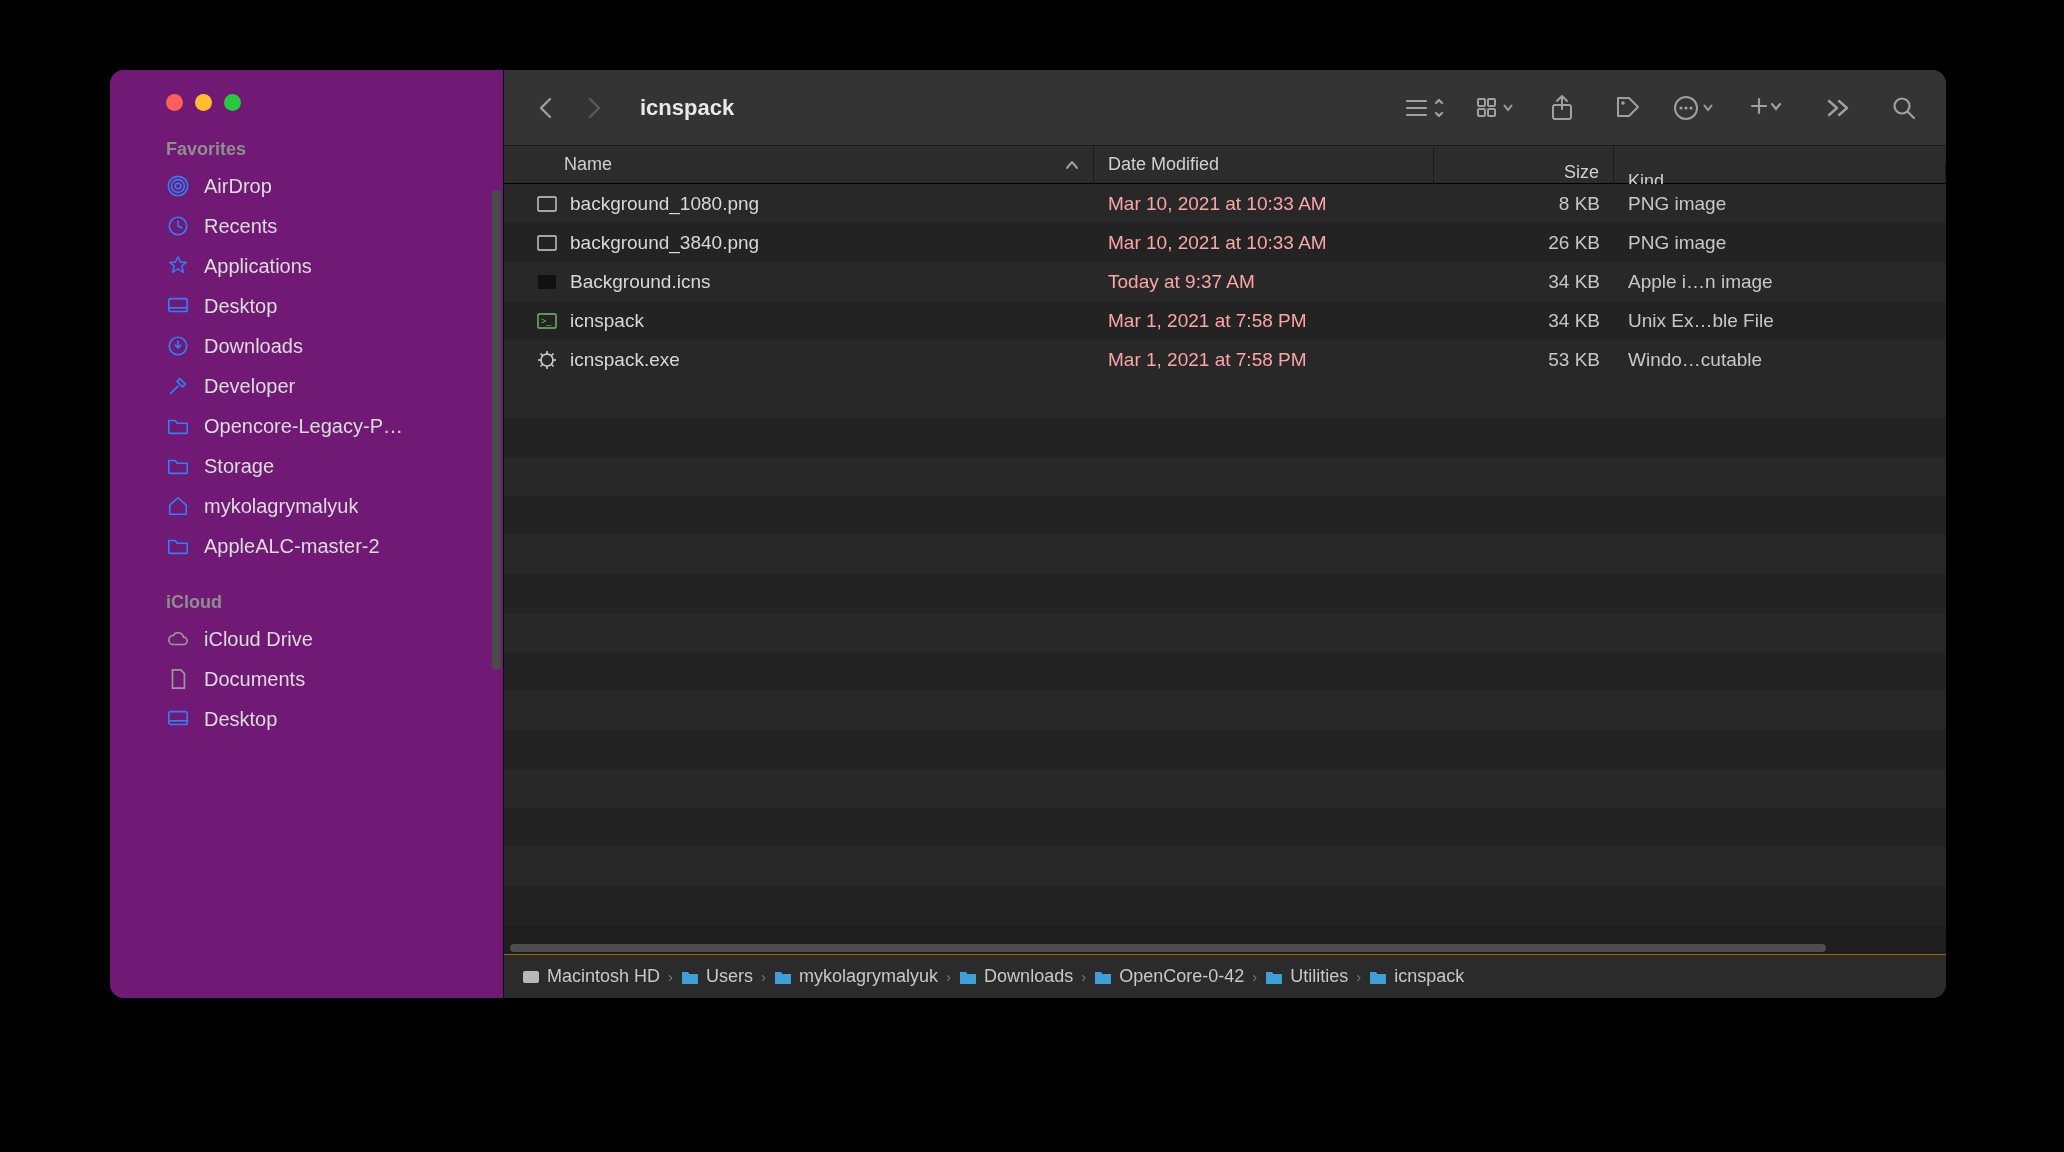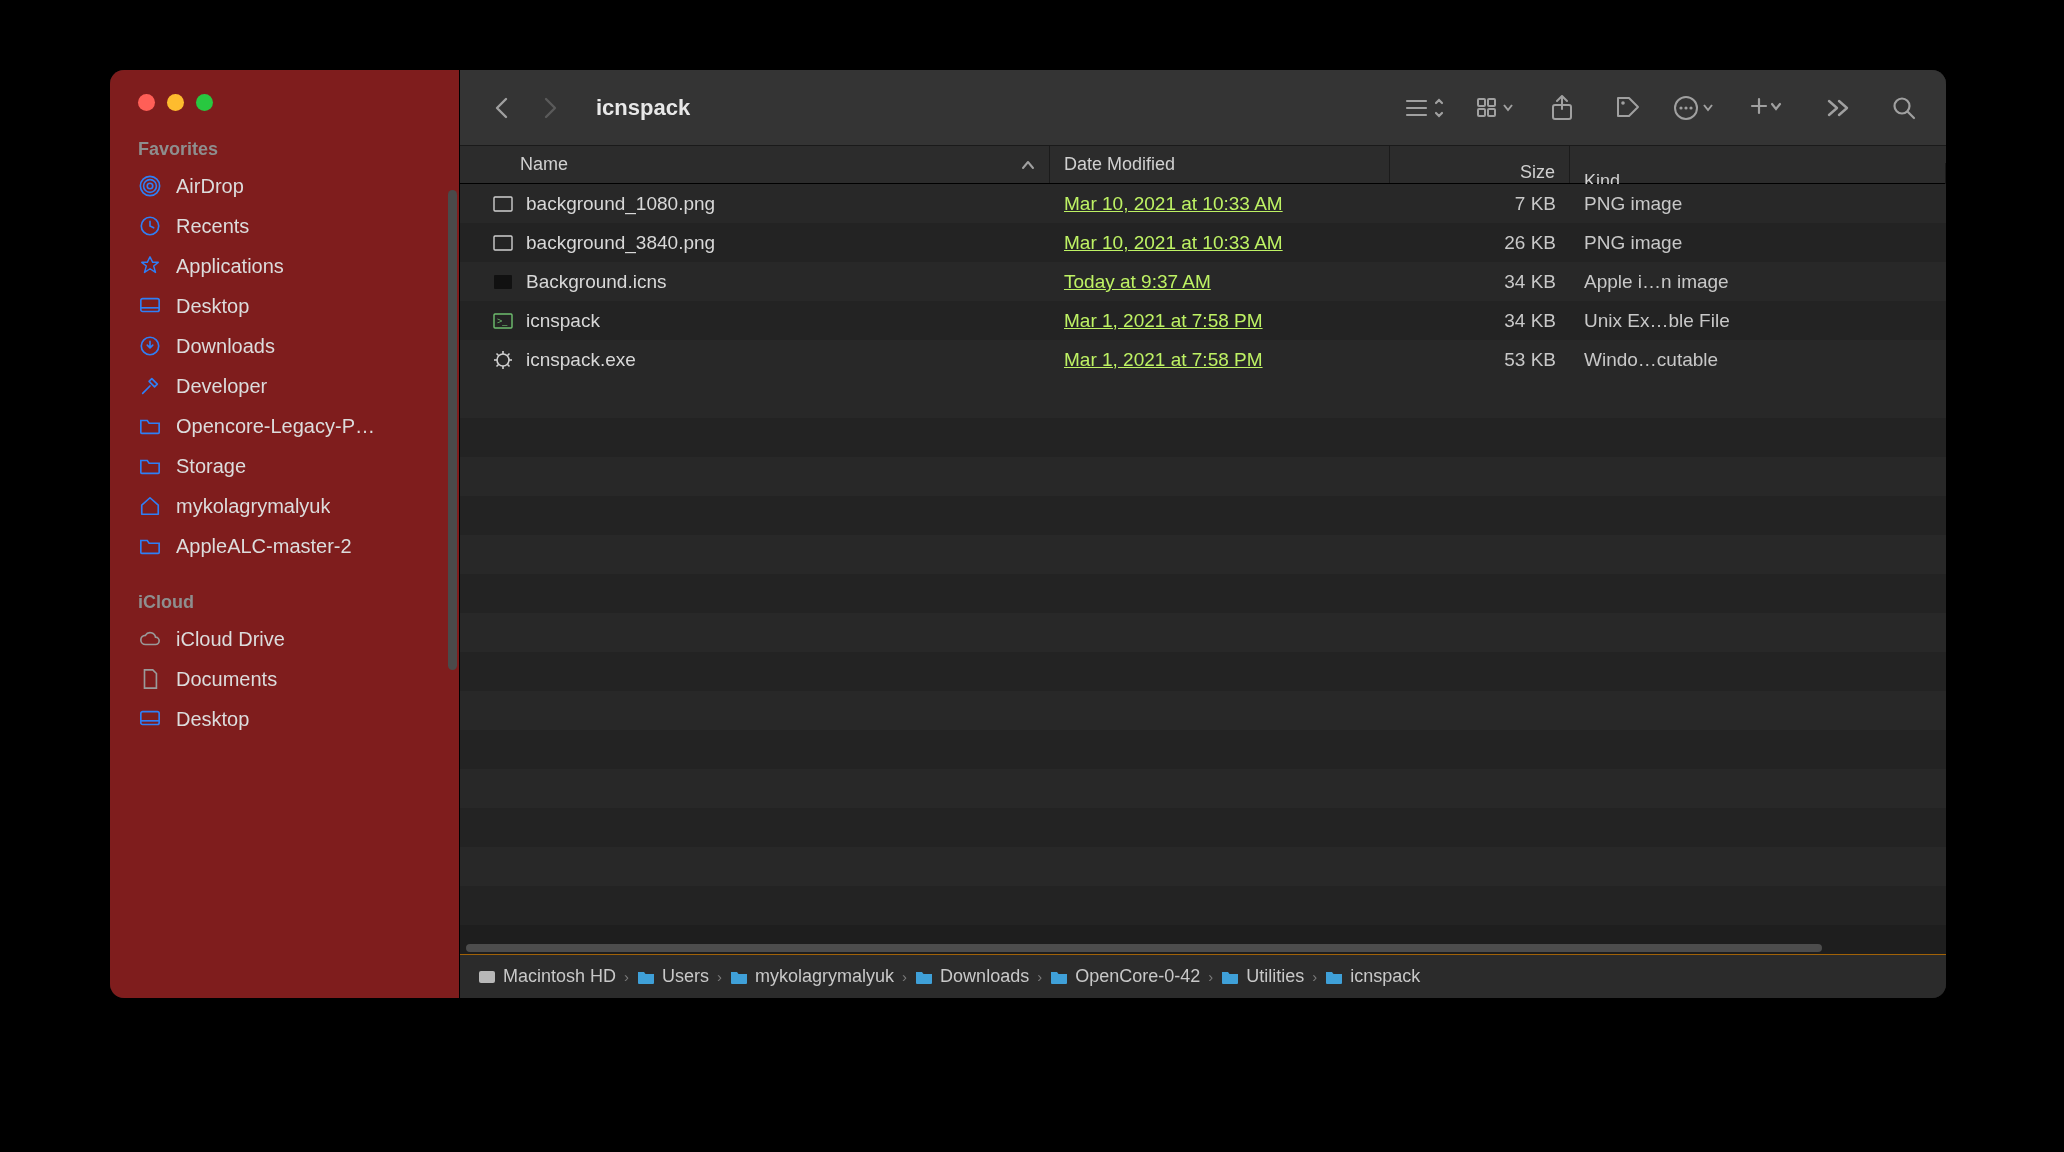--- a/index.html
+++ b/index.html
@@ -5,22 +5,22 @@
   * { box-sizing: border-box; margin: 0; padding: 0; font-family: -apple-system, "Helvetica Neue", Arial, sans-serif; }
   body { background: #000; width: 2064px; height: 1152px; position: relative; }
   .window {
     position: absolute; left: 110px; top: 70px; width: 1836px; height: 928px;
     background: #1e1e1e; border-radius: 14px; overflow: hidden;
     box-shadow: 0 24px 60px rgba(0,0,0,.6);
     display: flex;
   }
   
   .sidebar {
-    width: 350px; height: 100%; background: #7f1d1d; border-right: 1px solid #000;
-    padding-top: 20px; overflow: hidden; position: relative;
+    width: 394px; height: 100%; background: #701a75; border-right: 1px solid #000;
+    padding-top: 20px; overflow: hidden; position: relative; padding-left: 28px;
   }
   .traffic { display: flex; gap: 12px; padding: 4px 0 24px 28px; }
   .traffic .dot { width: 17px; height: 17px; border-radius: 50%; }
   .dot.red { background: #ff5f57; }
   .dot.yellow { background: #febc2e; }
   .dot.green { background: #28c840; }
   .section-label { color: #8e8e8e; font-size: 18px; font-weight: 600; padding: 4px 0 6px 28px; }
   .side-item {
     display: flex; align-items: center; gap: 14px; padding: 8px 28px;
     color: #dcdcdc; font-size: 20px; cursor: default;
@@ -47,21 +47,21 @@
   .col.name { width: 590px; padding-left: 60px; }
   .col.date { width: 340px; }
   .col.size { width: 180px; justify-content: flex-end; align-items: flex-end; }
   .col.kind { flex: 1; margin-top: 33px; }
   .list { flex: 1; overflow: hidden; }
   .row { display: flex; align-items: center; height: 39px; color: #d8d8d8; font-size: 19px; }
   .row:nth-child(even) { background: #232323; }
   .row:nth-child(odd) { background: #282828; }
   .cell { padding: 0 14px; overflow: hidden; white-space: nowrap; text-overflow: ellipsis; }
   .cell.name { width: 590px; display: flex; align-items: flex-start; gap: 12px; padding-left: 32px; }
-  .cell.date { width: 340px; color: #bef264; text-decoration: underline; }
+  .cell.date { width: 340px; color: #fca5a5; }
   .cell.size { width: 180px; text-align: right; color: #c8c8c8; }
   .cell.kind { flex: 1; color: #c8c8c8; }
   .ficon { width: 22px; height: 22px; display: inline-flex; align-items: center; justify-content: center; }
   .striped { flex:1; }
   .stripe { height: 39px; }
   .stripe:nth-child(odd) { background: #282828; }
   .stripe:nth-child(even) { background: #232323; }
   .hscroll { height: 12px; background: #1e1e1e; display: flex; align-items: center; padding: 0 6px; }
   .hscroll-thumb { height: 8px; background: #4d4d4d; border-radius: 4px; width: 92%; }
   .pathbar {
@@ -318,21 +318,21 @@
           <div class="row">
     <div class="cell name">
       <span class="ficon">
                 <svg width="20" height="16" viewBox="0 0 20 16">
                   <rect x="1" y="1" width="18" height="14" rx="1" stroke="#cfcfcf" stroke-width="1.4" fill="none"></rect>
                 </svg>
               </span>
       <span>background_1080.png</span>
     </div>
     <div class="cell date">Mar 10, 2021 at 10:33 AM</div>
-    <div class="cell size">7 KB</div>
+    <div class="cell size">8 KB</div>
     <div class="cell kind">PNG image</div>
           </div>
           <div class="row">
     <div class="cell name">
       <span class="ficon">
                 <svg width="20" height="16" viewBox="0 0 20 16">
                   <rect x="1" y="1" width="18" height="14" rx="1" stroke="#cfcfcf" stroke-width="1.4" fill="none"></rect>
                 </svg>
               </span>
       <span>background_3840.png</span>

